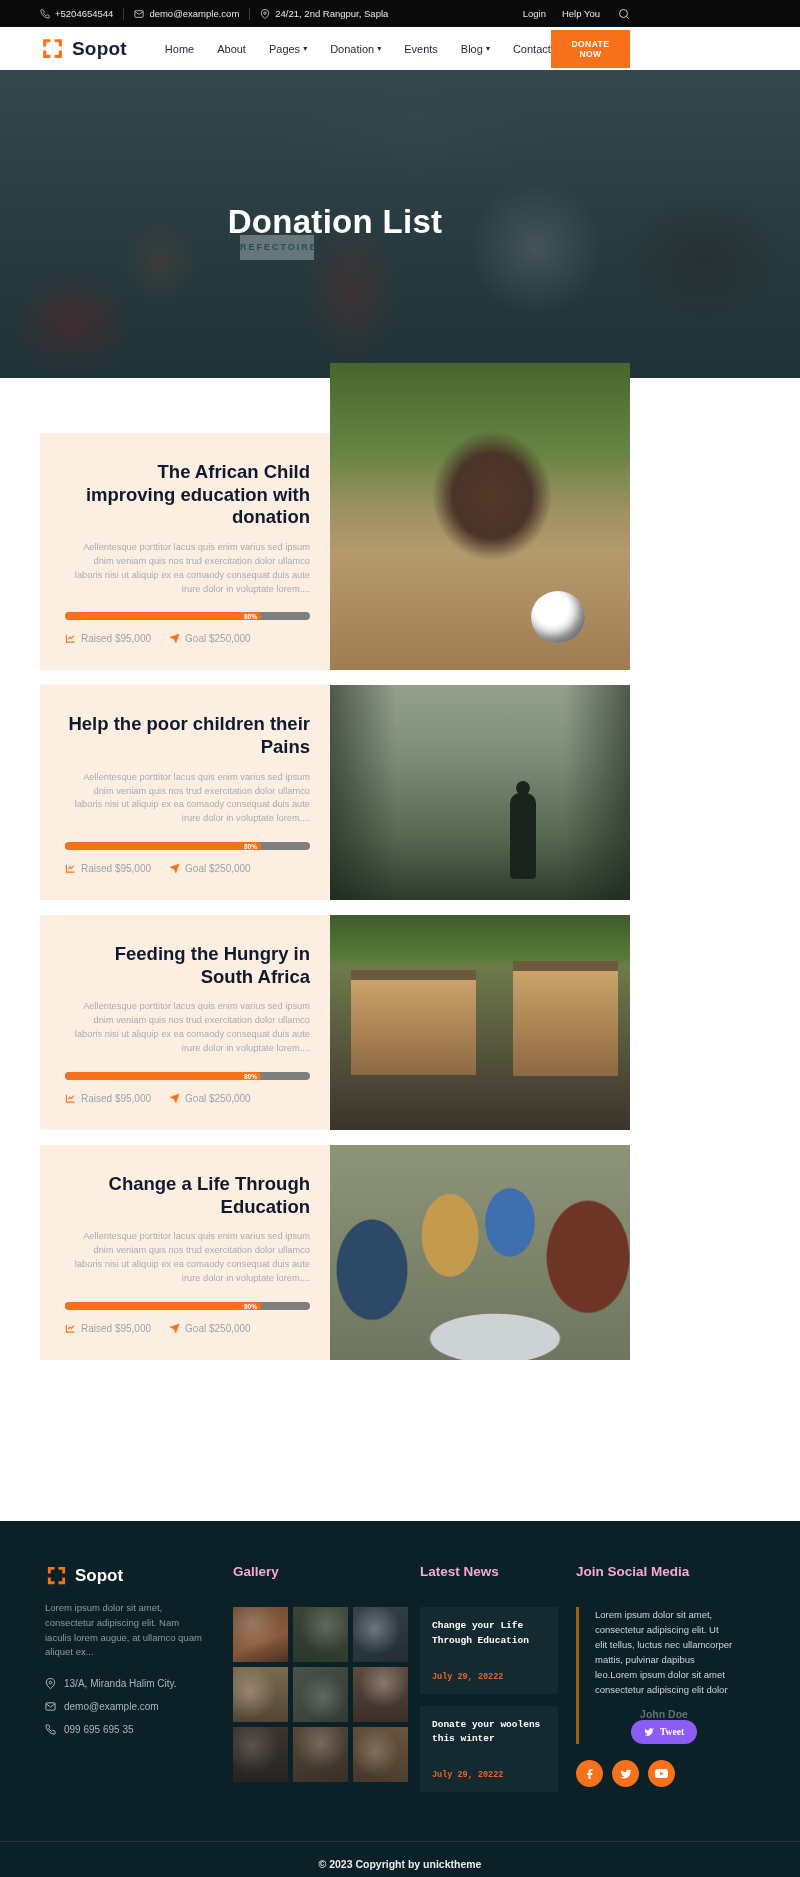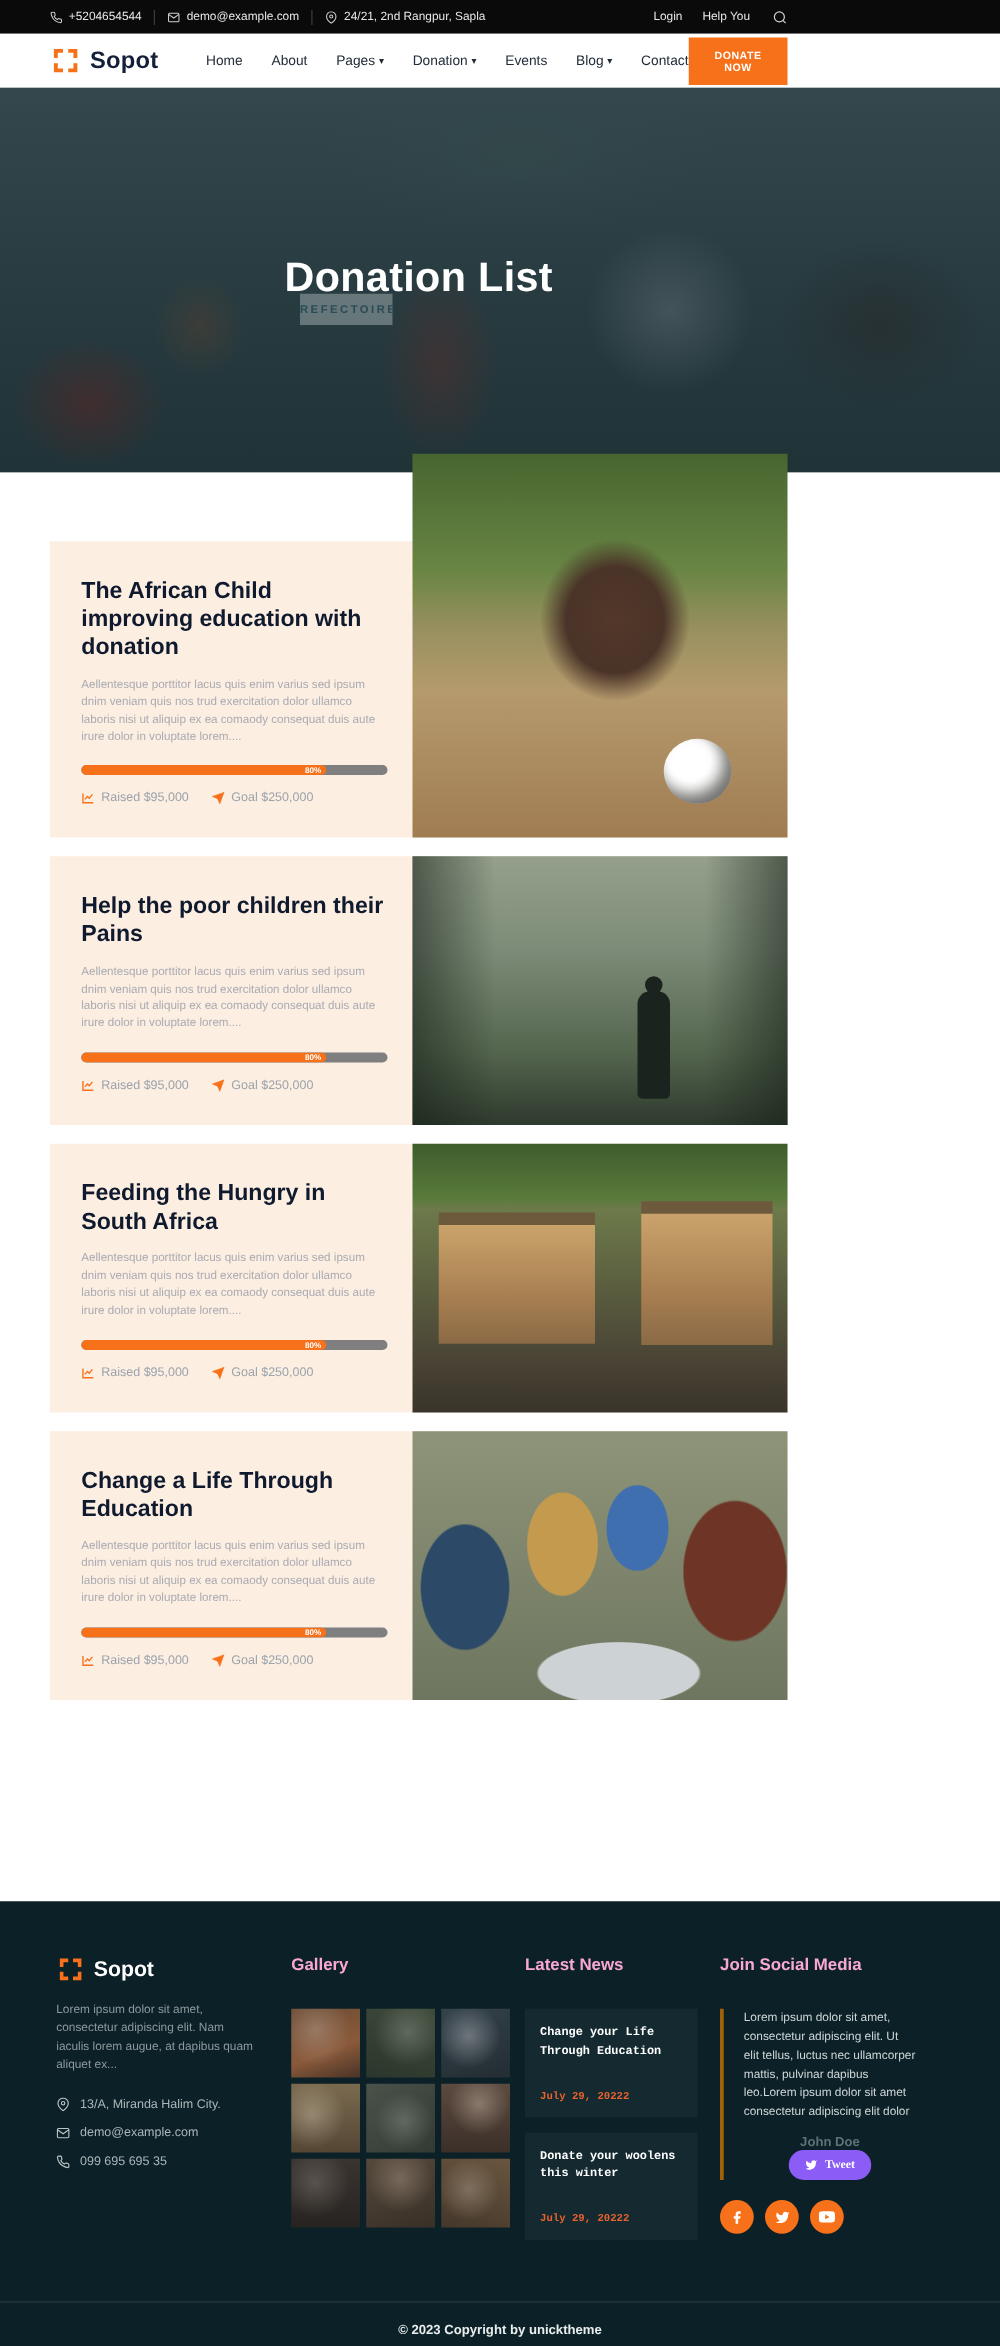--- a/index.html
+++ b/index.html
@@ -44,21 +44,21 @@
   .hero-overlay { position:absolute; inset:0; background:linear-gradient(rgba(16,39,46,.52), rgba(16,39,46,.62)); }
   .hero-content { position:absolute; left:40px; width:590px; top:133px; text-align:center; z-index:2; }
   .hero-title { color:#fff; font-size:33px; font-weight:800; letter-spacing:.3px; }
   .breadcrumb { margin-top:10px; color:#f2f5f5; font-size:11px; font-weight:500; }
   .breadcrumb span { margin:0 2px; }
   .bc-home { cursor:pointer; }
 
   
   .cards-section { background:#fff; padding:55px 0 146px 0; }
   .card { position:relative; width:590px; margin:0 0 15px 40px; background:#fdeee2; }
-  .card-body { width:290px; padding:28px 20px 26px 25px; }
+  .card-body { width:290px; padding:28px 20px 26px 25px;text-align:right; }
   .card-title { font-size:18.5px; line-height:1.22; font-weight:800; color:#101a2e; cursor:pointer; }
   .card-desc { margin-top:12px; font-size:9.3px; line-height:1.5; color:#a9abb2; }
   .progress-track { margin-top:16px; height:8px; background:#7f7f7f; border-radius:6px; overflow:hidden; }
   .progress-fill { height:8px; background:#f7711a; border-radius:6px; display:flex; align-items:center; justify-content:flex-end; }
   .progress-fill span { color:#fff; font-size:6.5px; font-weight:700; margin-right:4px; }
   .stats { margin-top:13px; display:flex; align-items:center; gap:18px; font-size:10px; color:#9aa3ab; }
   .stat { display:flex; align-items:center; gap:5px; }
   .stat svg { stroke:#f7711a; }
   .card-photo { position:absolute; left:290px; right:0; top:0; bottom:0; overflow:hidden; cursor:pointer; }
   .card-1 .card-photo { top:-70px; }
@@ -345,21 +345,21 @@
       <div class="fc1">
         <a class="f-brand">
           <svg width="23" height="23" viewBox="0 0 24 24" fill="#f7711a">
               <path d="M3 3h7v3H6v4H3z"></path>
               <path d="M21 3v7h-3V6h-4V3z"></path>
               <path d="M3 21v-7h3v4h4v3z"></path>
               <path d="M21 21h-7v-3h4v-4h3z"></path>
             </svg>
           <span class="f-brand-name">Sopot</span>
         </a>
-        <p class="f-about">Lorem ipsum dolor sit amet, consectetur adipiscing elit. Nam iaculis lorem augue, at dapibus quam aliquet ex...</p>
+        <p class="f-about">Lorem ipsum dolor sit amet, consectetur adipiscing elit. Nam iaculis lorem augue, at ullamco quam aliquet ex...</p>
         <div class="f-contact">
           <div class="f-contact-item">
             <svg width="11" height="11" viewBox="0 0 24 24" fill="none" stroke-width="2">
                 <path d="M21 10c0 7-9 13-9 13s-9-6-9-13a9 9 0 0 1 18 0z"></path>
                 <circle cx="12" cy="10" r="3"></circle>
               </svg>
             <span>13/A, Miranda Halim City.</span>
           </div>
           <div class="f-contact-item">
             <svg width="11" height="11" viewBox="0 0 24 24" fill="none" stroke-width="2">

